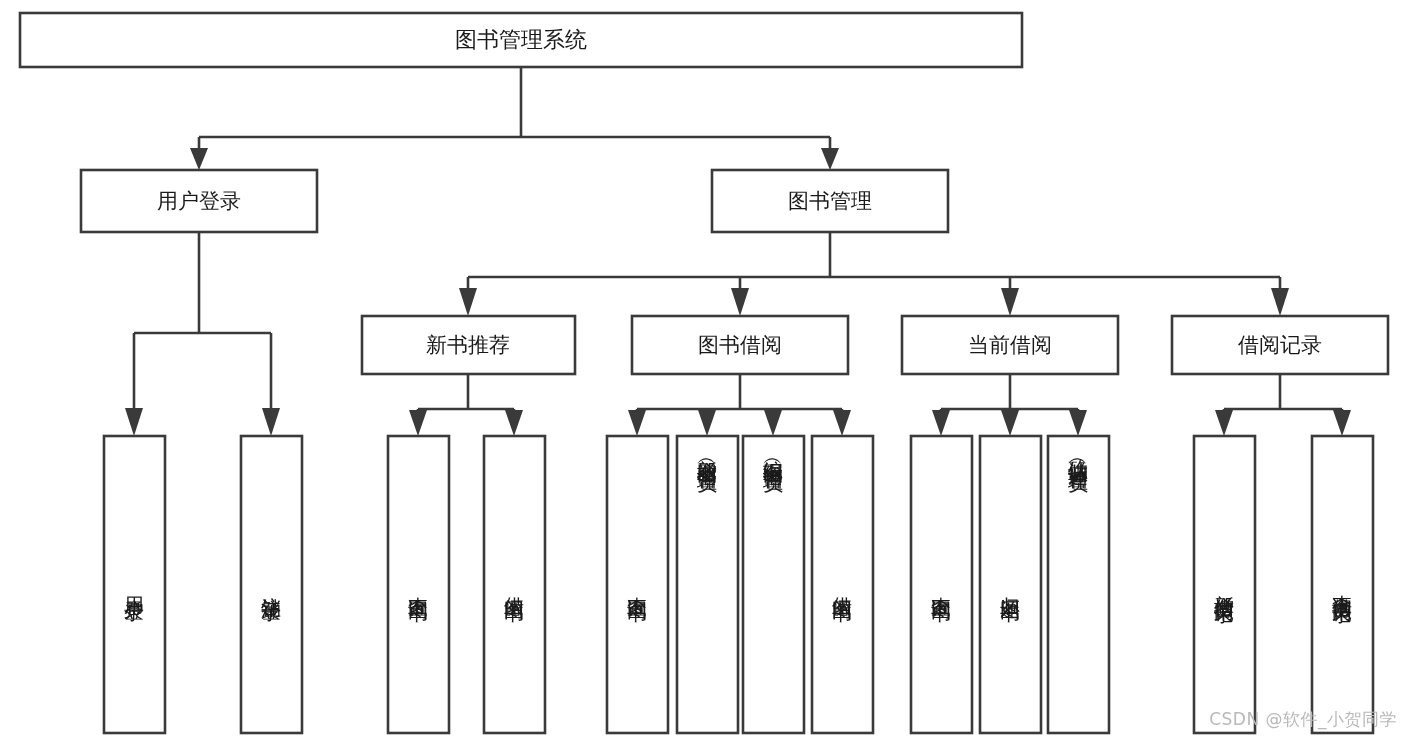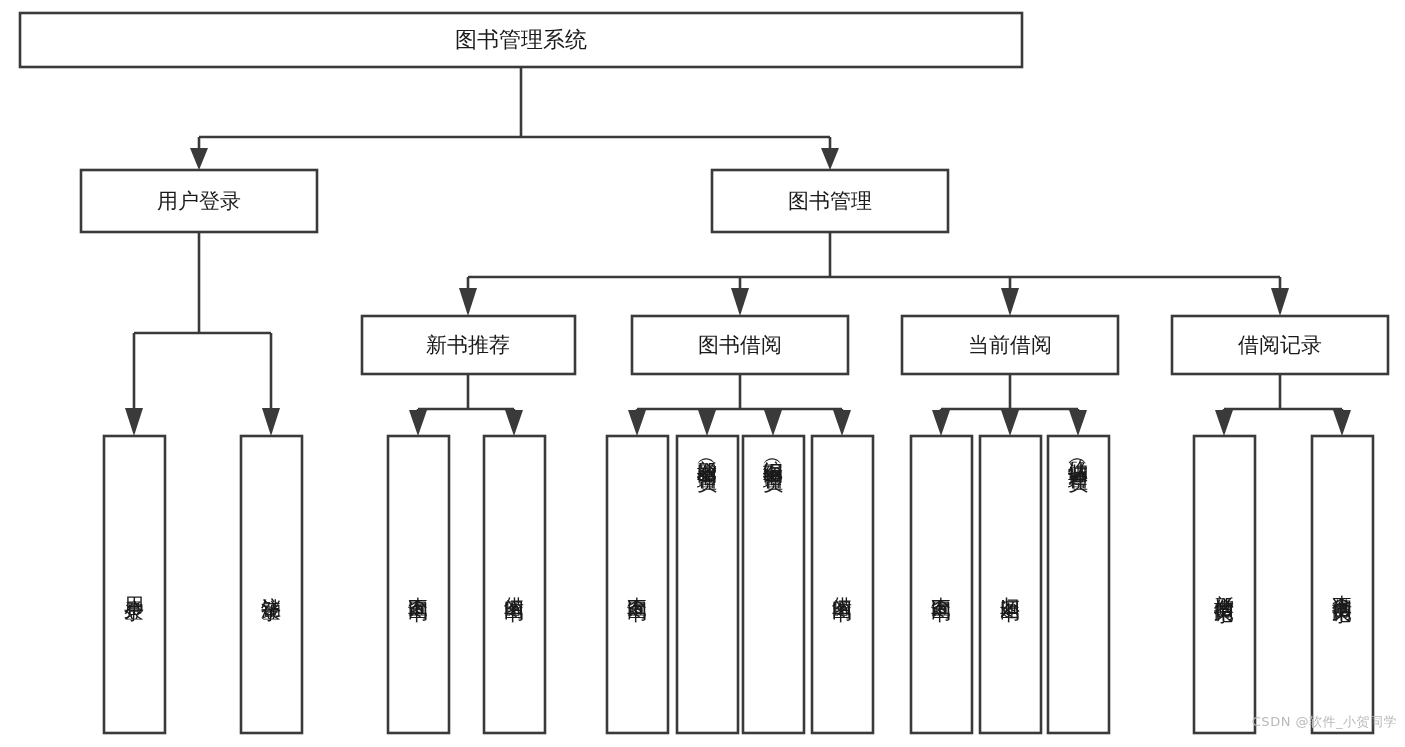--- a/index.html
+++ b/index.html
@@ -71,21 +71,21 @@
     letter-spacing: 2px;
     line-height: 1;
     white-space: nowrap;
     text-align: center;
   }
   .watermark {
     position: absolute;
     right: 8px;
     bottom: 4px;
     font-family: "DejaVu Sans", "Liberation Sans", sans-serif;
-    font-size: 13px;
+    font-size: 17px;
     color: #b9b9b9;
     letter-spacing: 0.5px;
     white-space: nowrap;
   }
 </style>
 </head>
 <body>
 
 <div id="diagram-root">
 

